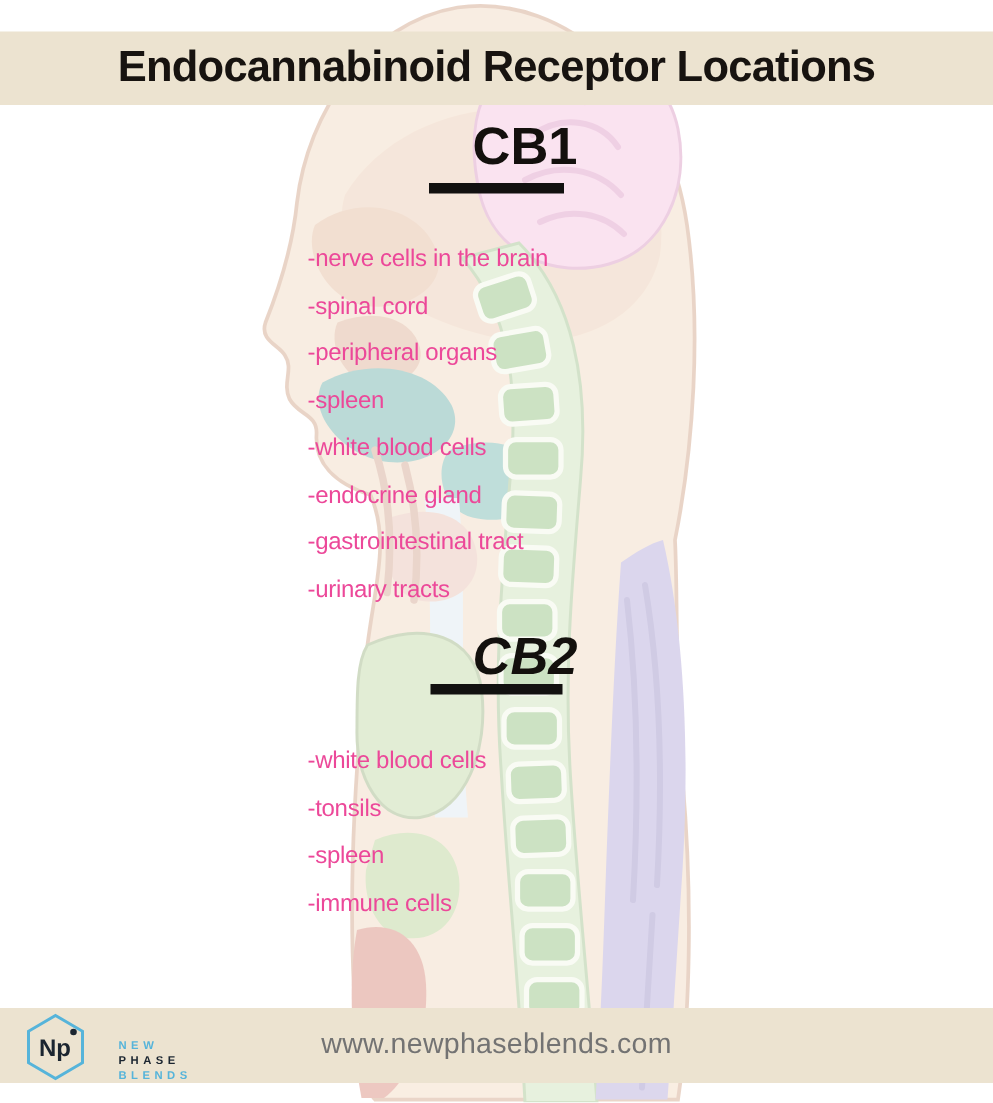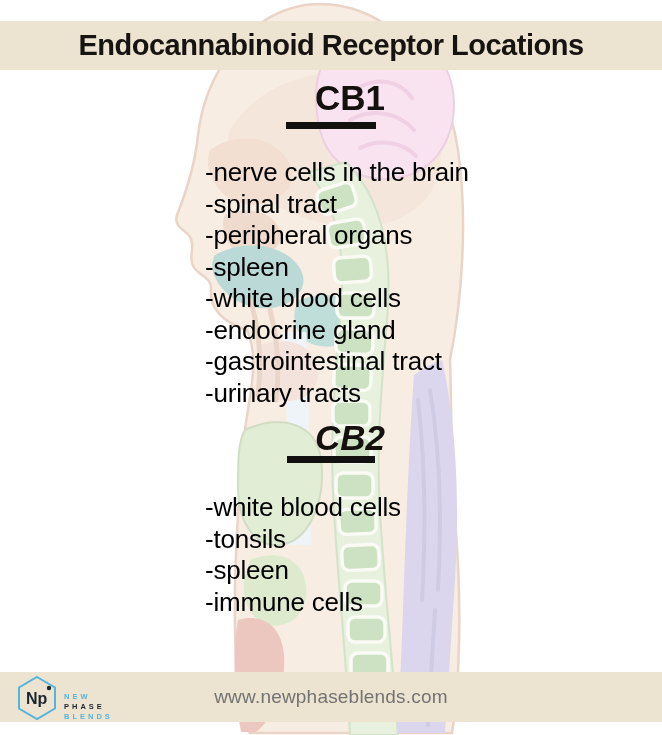--- a/index.html
+++ b/index.html
@@ -25,38 +25,38 @@
   #cb1-heading{top:78px;}
   #cb2-heading{top:418px;font-style:italic;}
   .heading-rule{
     position:absolute;left:0;right:0;margin:0 auto;height:6.5px;background:#121110;z-index:1;
   }
   #cb1-rule{top:122px;width:90px;}
   #cb2-rule{top:456px;width:88px;}
   
   .loc-list{
     position:absolute;left:205px;z-index:1;list-style:none;margin:0;padding:0;
-    font-size:26px;line-height:31.5px;color:#000000;letter-spacing:-0.2px;
+    font-size:16px;line-height:31.5px;color:#ec4899;letter-spacing:-0.2px;
   }
   #cb1-list{top:157px;}
   #cb2-list{top:492px;}
   
   .footer-bar{
     position:absolute;top:672px;left:0;width:662px;height:50px;
     background:#ece3d0;z-index:2;
   }
   .footer-url{
     position:absolute;top:0;left:0;width:662px;height:50px;
     display:flex;align-items:center;justify-content:center;
     font-size:19px;color:#737373;letter-spacing:0.2px;
   }
   .logo{
     position:absolute;left:15px;top:3px;display:flex;align-items:flex-end;gap:5px;
   }
-  .logo-text{display:flex;flex-direction:column;justify-content:center;gap:1px;}
+  .logo-text{display:flex;flex-direction:column;justify-content:center;gap:1px;margin-left:15px;}
   .logo-text span{
     font-size:7.5px;font-weight:700;letter-spacing:3px;line-height:9px;white-space:nowrap;
   }
   .lt-blue{color:#56b4da;}
   .lt-dark{color:#1b2530;}
 </style>
 </head>
 <body>
 
 <div id="canvas">
@@ -135,21 +135,21 @@
   </svg>
 
   <div class="banner">
     <h1>Endocannabinoid Receptor Locations</h1>
   </div>
 
   <div class="sec-heading" id="cb1-heading">CB1</div>
   <div class="heading-rule" id="cb1-rule"></div>
   <ul class="loc-list" id="cb1-list">
     <li>-nerve cells in the brain</li>
-    <li>-spinal tract</li>
+    <li>-spinal cord</li>
     <li>-peripheral organs</li>
     <li>-spleen</li>
     <li>-white blood cells</li>
     <li>-endocrine gland</li>
     <li>-gastrointestinal tract</li>
     <li>-urinary tracts</li>
   </ul>
 
   <div class="sec-heading" id="cb2-heading">CB2</div>
   <div class="heading-rule" id="cb2-rule"></div>

